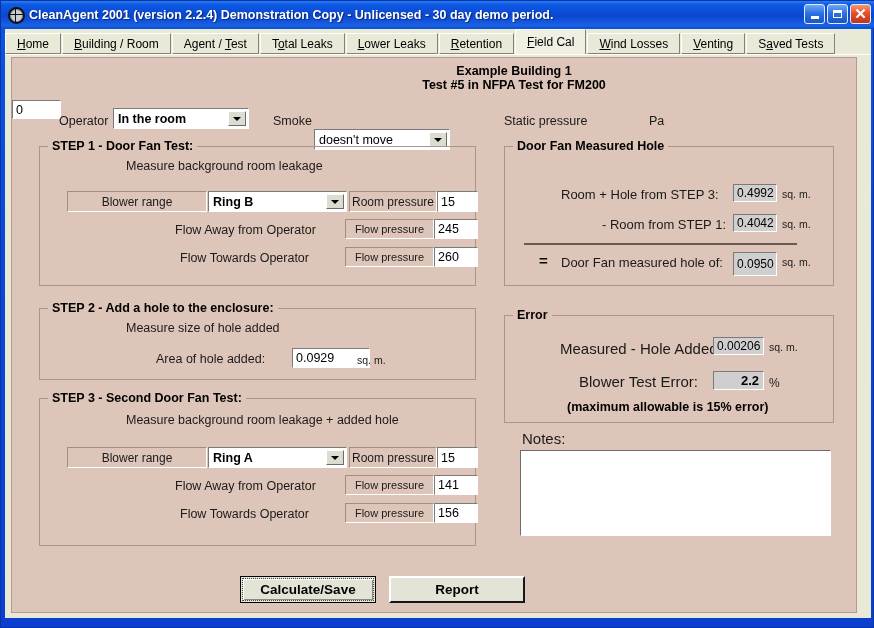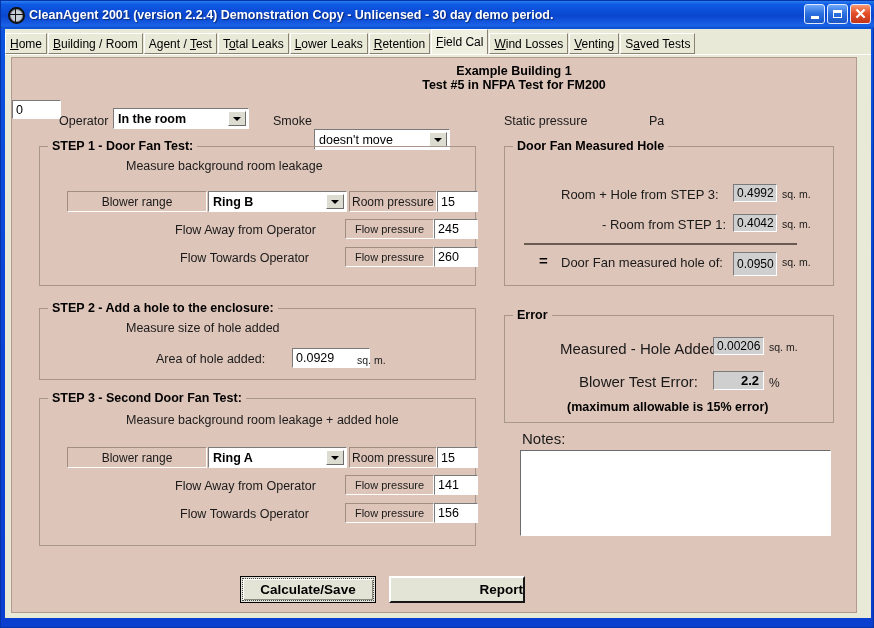--- a/index.html
+++ b/index.html
@@ -55,21 +55,21 @@
     display:flex;align-items:flex-end;
   }
   .tab{
     height:21px;box-sizing:border-box;
     background:#e9e9d8;
     border-left:1px solid #ffffff;
     border-top:1px solid #ffffff;
     border-right:1px solid #888070;
     border-bottom:1px solid #888070;
     display:flex;align-items:center;justify-content:center;
-    font-size:12px;color:#000;padding:0 4px;white-space:nowrap;
+    font-size:12px;color:#000;padding:0 11px;white-space:nowrap;
     margin-right:1px;
   }
   .tab.active{
     height:25px;background:#efefe2;
     border-bottom:none;
     border-right:1px solid #888070;
     position:relative;z-index:3;
     font-weight:normal;
   }
   .tab u{text-decoration:underline;}
@@ -347,19 +347,19 @@
 
         <div class="lbl-b" style="position:absolute;left:62px;top:84px;">(maximum allowable is 15% error)</div>
       </div>
 
       <div class="lbl" style="position:absolute;left:510px;top:372px;font-size:15px;">Notes:</div>
       <div class="notesbox" style="left:508px;top:392px;width:311px;height:86px;"></div>
 
       <div class="btn default" style="left:228px;top:518px;width:136px;height:27px;">
         <span class="inner">Calculate/Save</span>
       </div>
-      <div class="btn" style="left:377px;top:518px;width:136px;height:27px;justify-content:flex-end;">
+      <div class="btn" style="left:377px;top:518px;width:136px;height:27px;">
         <span>Report</span>
       </div>
 
     </div>
   </div>
 </div>
 
 </body></html>

